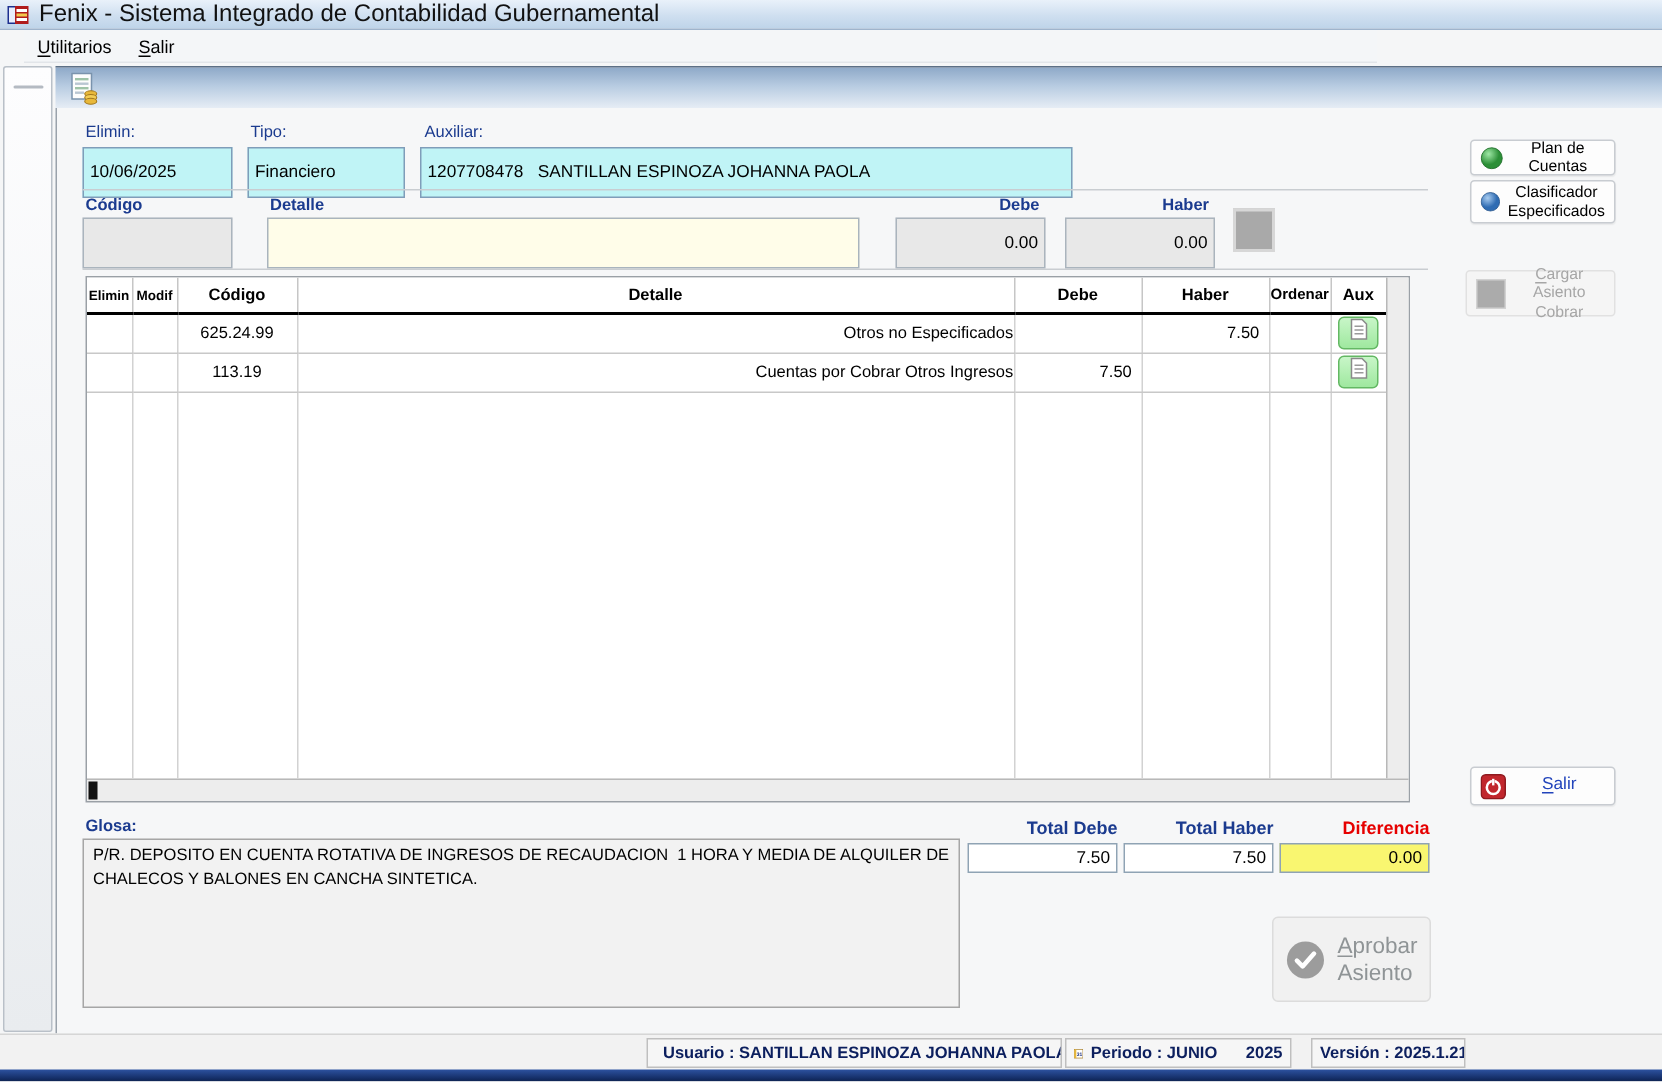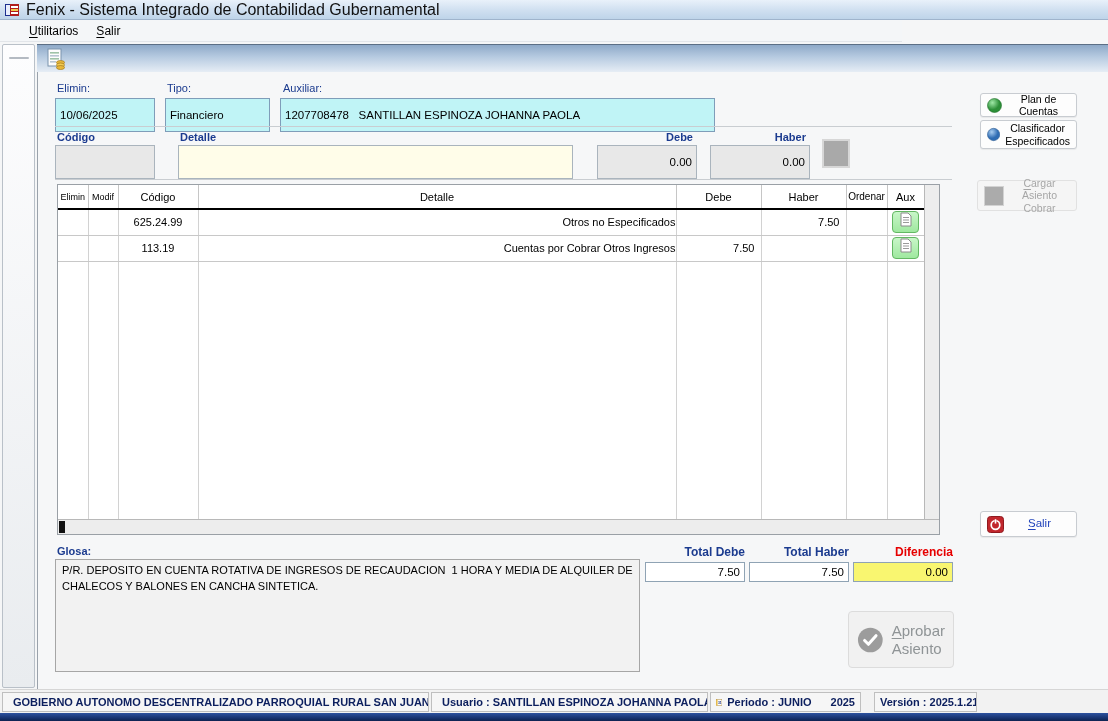--- a/index.html
+++ b/index.html
@@ -7,22 +7,22 @@
   body { font-family:"Liberation Sans","DejaVu Sans",sans-serif; font-size:11px; color:#000; background:#f5f6f7; }
   #win { position:relative; width:1108px; height:721px; overflow:hidden; background:#f5f6f7; }
 
   
   .titlebar { position:absolute; left:0; top:0; width:1108px; height:20px;
     background:linear-gradient(180deg,#e9f1fa 0%,#cfdff0 55%,#bed4e9 100%);
     display:flex; align-items:center; gap:6px; padding-left:4px; border-bottom:1px solid #9fb4cc; }
   .titlebar .title { font-size:16px; color:#111; }
 
   
-  .menubar { position:absolute; left:0; top:20px; width:902px; height:22px; background:#f4f6f8;
-    display:flex; align-items:center; border-bottom:1px solid #e2e5e9;padding-left:20px; }
+  .menubar { position:absolute; left:16px; top:20px; width:902px; height:22px; background:#f4f6f8;
+    display:flex; align-items:center; border-bottom:1px solid #e2e5e9; }
   .menu-item { padding:0 9px; height:22px; line-height:22px; font-size:12px; cursor:default; }
 
   
   .left-panel { position:absolute; left:2px; top:44px; width:33px; height:644px;
     background:linear-gradient(180deg,#fdfdfe,#e9ecef); border:1px solid #b9c0c8; border-radius:2px; }
   .left-grabber { position:absolute; left:6px; top:12px; width:20px; height:2px; background:#b4bac2; border-radius:1px; }
 
   
   .toolbar { position:absolute; left:37px; top:44px; width:1071px; height:28px;
     background:linear-gradient(180deg,#8ea9c8 0%,#b7cbe1 45%,#e6edf5 100%); border-top:1px solid #5c6f85; }
@@ -39,21 +39,21 @@
   .fld.gray { background:#e8e8e8; border-color:#aab4bd; text-align:right; }
   .fld.pre { white-space:pre; }
   .sep { position:absolute; height:1px; background:#c9cdd1; }
 
   .blank-btn { position:absolute; left:822px; top:139px; width:28px; height:29px; background:#a9a9a9; border:2px solid #d7d7d7; }
 
   
   .table-wrap { position:absolute; left:57px; top:184px; width:883px; height:351px; border:1px solid #9aa0a6; background:#fff; }
   .tbl-area { position:absolute; left:0; top:0; width:866px; bottom:15px; overflow:hidden; }
   table.grid { border-collapse:collapse; table-layout:fixed; width:866px; height:100%; }
-  table.grid th { font-weight:normal; font-size:11px; background:#fff; border-right:1px solid #c6c6c6; border-bottom:2px solid #000; height:24px; text-align:center; }
+  table.grid th { font-weight:bold; font-size:11px; background:#fff; border-right:1px solid #c6c6c6; border-bottom:2px solid #000; height:24px; text-align:center; }
   table.grid th.small { font-size:9px; }
   table.grid td { border-right:1px solid #d2d2d2; border-bottom:1px solid #c8c8c8; height:26px; font-size:11px; background:#fff; overflow:hidden; white-space:nowrap; }
   table.grid tr.filler td { border-bottom:none; height:auto; }
   td.c { text-align:center; } td.l { text-align:right; padding-left:18px; } td.r { text-align:right; padding-right:6px; }
   .aux-btn { display:inline-block; width:27px; height:22px; background:linear-gradient(180deg,#c8f6c8,#9fe89f); border:1px solid #63b863; border-radius:4px; vertical-align:middle; text-align:center; line-height:20px; cursor:pointer; }
   .vscroll { position:absolute; right:0; top:0; width:15px; bottom:15px; background:#ededed; border-left:1px solid #b8b8b8; }
   .hscroll { position:absolute; left:0; right:0; bottom:0; height:15px; background:#ededed; border-top:1px solid #b8b8b8; }
   .hthumb { position:absolute; left:1px; top:1px; width:6px; height:12px; background:#111; }
 
   
@@ -286,28 +286,20 @@
       <circle cx="14" cy="14" r="13" fill="#9c9c9c"></circle>
       <path d="M8 14.5 l4 4 l8 -9" fill="none" stroke="#fff" stroke-width="3.2" stroke-linecap="round" stroke-linejoin="round"></path>
     </svg>
     <span class="txt">
       <span><u>A</u>probar</span><br>
       <span>Asiento</span>
     </span>
   </div>
 
   <div class="statusbar">
-    <div class="seg" style="left:2px; width:427px;">
-      <svg width="17" height="14" viewBox="0 0 17 14">
-        <path d="M1 3 L8 1 L8 12 L1 14 Z" fill="#1b2f7e" stroke="#0d1b4f" stroke-width=".6"></path>
-        <path d="M16 3 L9 1 L9 12 L16 14 Z" fill="#3a56b5" stroke="#0d1b4f" stroke-width=".6"></path>
-        <path d="M2.5 4 L7 2.7 M2.5 6 L7 4.7" stroke="#8fa2e0" stroke-width=".7" fill="none"></path>
-      </svg>
-      <span>GOBIERNO AUTONOMO DESCENTRALIZADO PARROQUIAL RURAL SAN JUAN</span>
-    </div>
     <div class="seg" style="left:431px; width:277px;">
       <svg width="14" height="15" viewBox="0 0 14 15">
         <circle cx="7" cy="4" r="3" fill="#f0e0c8" stroke="#333" stroke-width=".8"></circle>
         <path d="M1.5 14 Q1.5 8.5 7 8.5 Q12.5 8.5 12.5 14 Z" fill="#3a56b5" stroke="#16255e" stroke-width=".8"></path>
       </svg>
       <span>Usuario : SANTILLAN ESPINOZA JOHANNA PAOLA</span>
     </div>
     <div class="seg" style="left:710px; width:151px;">
       <svg width="14" height="15" viewBox="0 0 14 15">
         <rect x=".5" y="1" width="13" height="13" fill="#fff" stroke="#a3781c"></rect>

